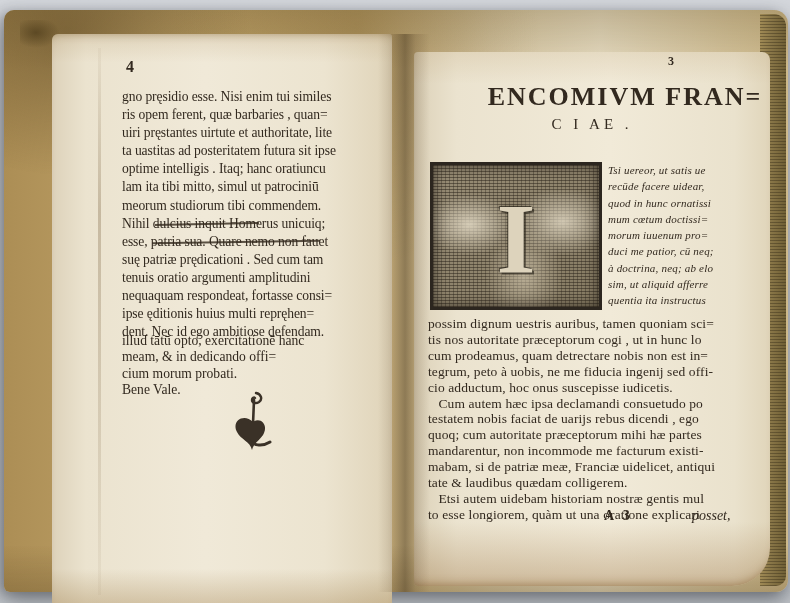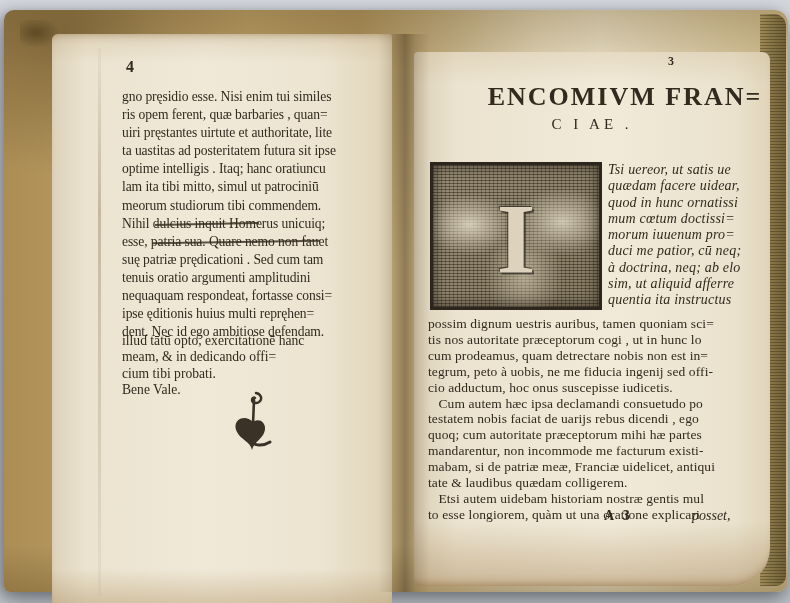--- a/index.html
+++ b/index.html
@@ -69,21 +69,21 @@
       radial-gradient(ellipse at 55% 78%, rgba(214,203,178,.6), rgba(214,203,178,0) 30%),
       repeating-linear-gradient(0deg, rgba(40,33,24,.5) 0 1px, rgba(0,0,0,0) 1px 3px),
       repeating-linear-gradient(90deg, rgba(40,33,24,.35) 0 1px, rgba(0,0,0,0) 1px 4px),
       linear-gradient(135deg,#978c75,#857a62);
     box-shadow:inset 0 0 14px rgba(25,20,14,.7);}
   .initial-letter{position:absolute;left:0;top:2px;width:100%;height:100%;
     display:flex;align-items:center;justify-content:center;
     font-size:100px;font-weight:bold;color:#ddd3bc;
     text-shadow:0 0 2px #241f17, 2px 2px 0 rgba(30,25,17,.55), -1px -1px 0 rgba(30,25,17,.55);}
   .side-text{position:absolute;left:194px;top:110px;width:164px;
-    font-style:italic;font-size:14px;line-height:16.3px;letter-spacing:.2px;white-space:nowrap;}
+    font-style:italic;font-size:11px;line-height:16.3px;letter-spacing:.2px;white-space:nowrap;}
   .body-text{position:absolute;left:14px;top:264px;width:344px;
     font-size:13.5px;line-height:15.9px;letter-spacing:.1px;white-space:nowrap;}
   .sig-row{position:absolute;left:14px;top:456px;width:344px;height:18px;
     font-style:italic;font-size:14px;}
   .signature{position:absolute;left:176px;font-weight:bold;letter-spacing:3px;font-style:normal;}
   .catchword{position:absolute;left:264px;}
 </style>
 </head>
 <body>
 
@@ -110,21 +110,21 @@
         <div class="lline">esse, patria sua. Quare nemo non fauet</div>
         <div class="lline">suę patriæ prędicationi . Sed cum tam</div>
         <div class="lline">tenuis oratio argumenti amplitudini</div>
         <div class="lline">nequaquam respondeat, fortasse consi=</div>
         <div class="lline">ipse ęditionis huius multi repręhen=</div>
         <div class="lline">dent. Nec id ego ambitiose defendam.</div>
       </div>
     <div class="left-closing">
         <div class="cline">illud tātū opto, exercitationē hanc</div>
         <div class="cline">meam, &amp; in dedicando offi=</div>
-        <div class="cline">cium tibi probati.</div>
+        <div class="cline">cium morum probati.</div>
         <div class="cline">Bene Vale.</div>
       </div>
     <div class="strike strike-1"></div>
     <div class="strike strike-2"></div>
     <div class="ornament">
       <svg width="46" height="70" viewBox="0 0 46 70" xmlns="http://www.w3.org/2000/svg">
         <path d="M26 3c5 1 7 6 3 9c-3 2 -7 1 -7 -2c0 -2 2 -3 3 -2" fill="none" stroke="#3a3127" stroke-width="2.4" stroke-linecap="round"></path>
         <path d="M24 10 L23 34" fill="none" stroke="#3a3127" stroke-width="2.6" stroke-linecap="round"></path>
         <path d="M23 32c-9 -9 -22 -1 -16 10c4 8 13 9 15 18c2 -8 9 -10 12 -17c4 -9 -4 -16 -11 -11z" fill="#3a3127"></path>
         <path d="M16 48c7 8 16 9 24 4" fill="none" stroke="#3a3127" stroke-width="3" stroke-linecap="round"></path>
@@ -134,21 +134,21 @@
 
   <div class="page right-page ink">
     <div class="folio">3</div>
     <div class="heading1">ENCOMIVM FRAN=</div>
     <div class="heading2">C I AE .</div>
     <div class="initial-box">
       <span class="initial-letter">I</span>
     </div>
     <div class="side-text">
         <div class="sline">Tsi uereor, ut satis ue</div>
-        <div class="sline">quædam facere uidear,</div>
+        <div class="sline">recūde facere uidear,</div>
         <div class="sline">quod in hunc ornatissi</div>
         <div class="sline">mum cœtum doctissi=</div>
         <div class="sline">morum iuuenum pro=</div>
         <div class="sline">duci me patior, cū neq;</div>
         <div class="sline">à doctrina, neq; ab elo</div>
         <div class="sline">sim, ut aliquid afferre</div>
         <div class="sline">quentia ita instructus</div>
       </div>
     <div class="body-text">
         <div class="bline">possim dignum uestris auribus, tamen quoniam sci=</div>

